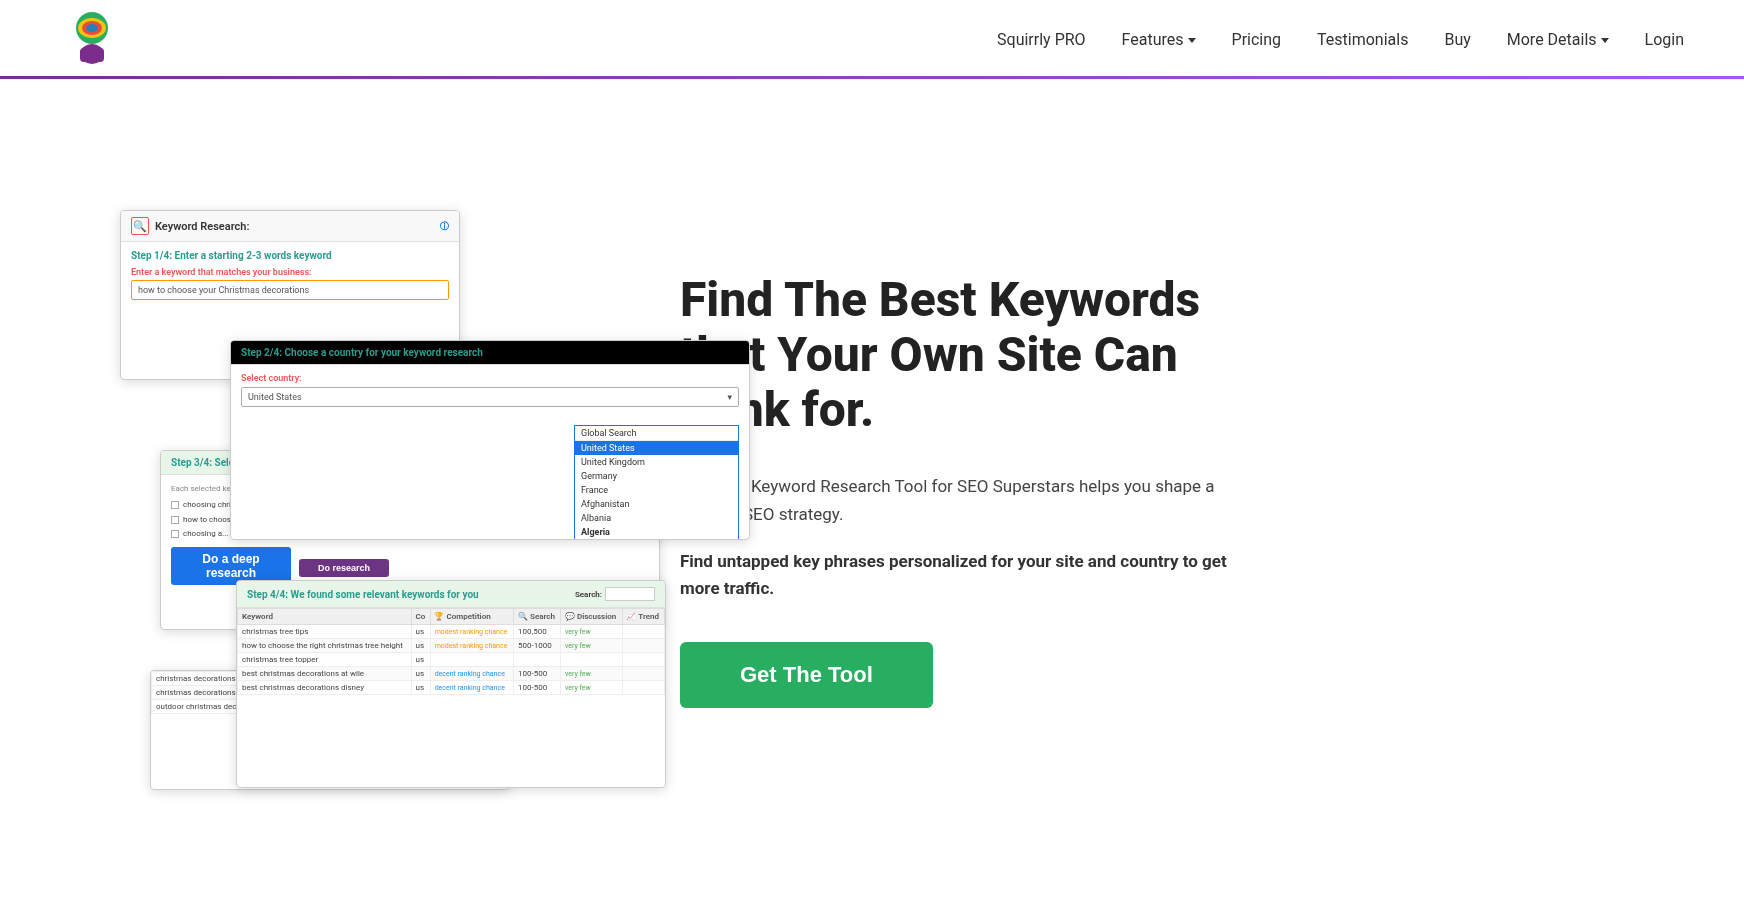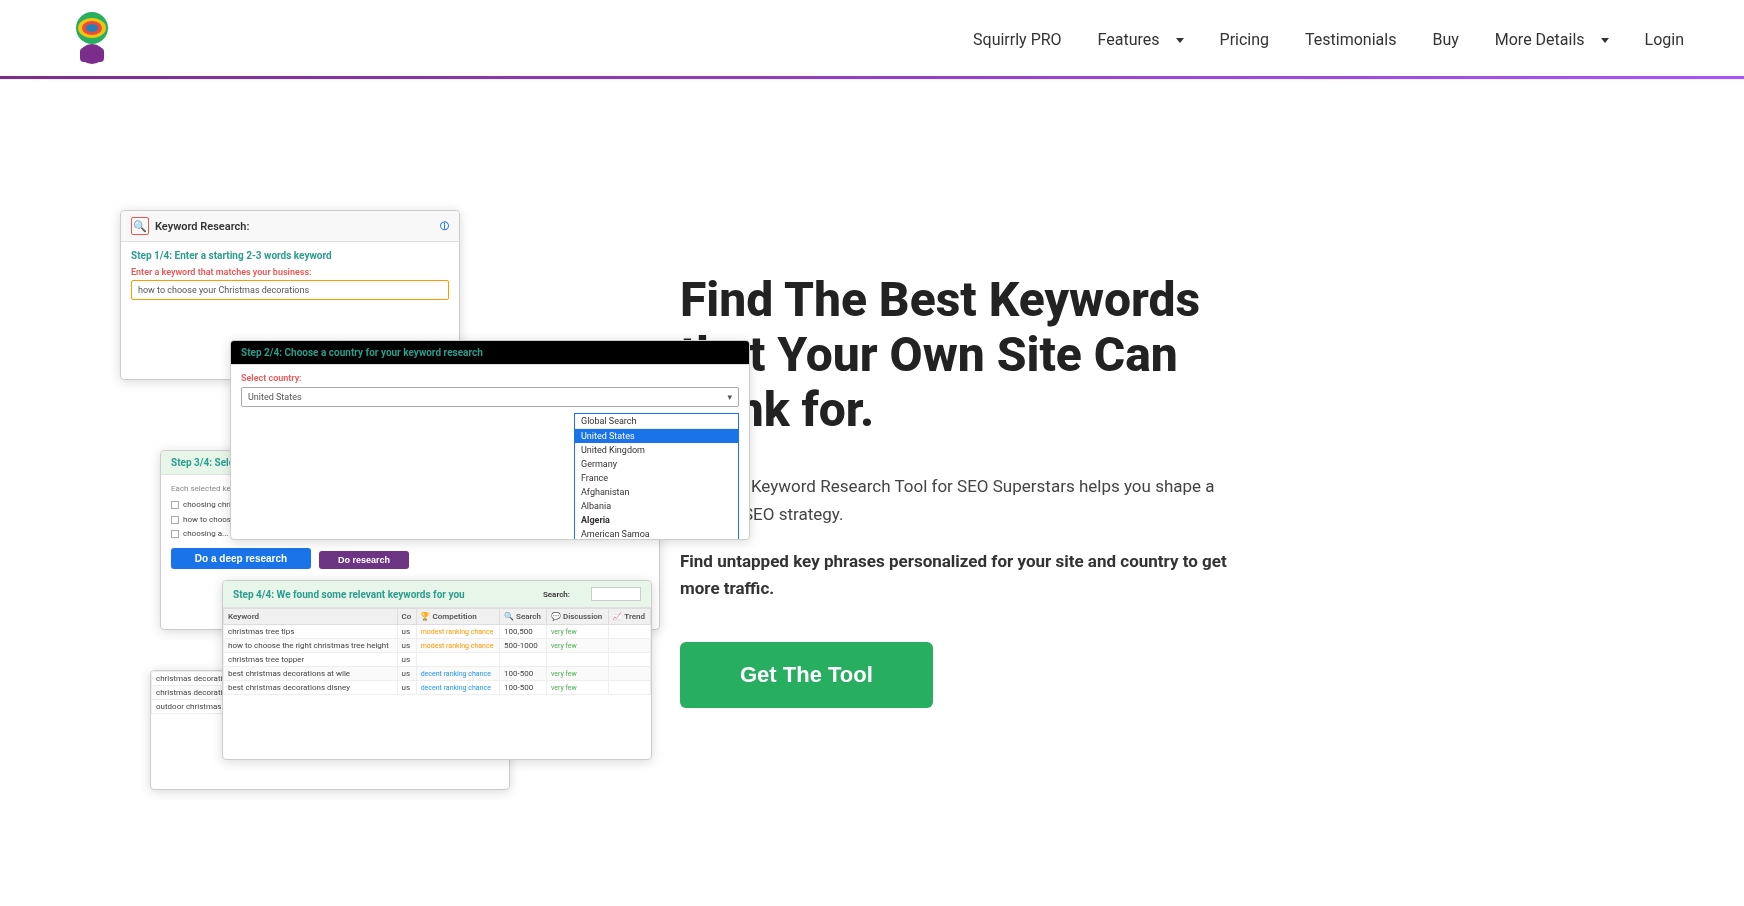--- a/index.html
+++ b/index.html
@@ -36,21 +36,21 @@
       position: absolute;
       bottom: 0;
       left: 0;
       right: 0;
       height: 3px;
       background: linear-gradient(to right, #7b2d8b, #a855f7);
     }
     .nav-dropdown {
       display: flex;
       align-items: center;
-      gap: 16px;
+      gap: 4px;
     }
     .chevron-down {
       display: inline-block;
       width: 0;
       height: 0;
       border-left: 4px solid transparent;
       border-right: 4px solid transparent;
       border-top: 5px solid #333;
       margin-top: 2px;
     }
@@ -100,23 +100,23 @@
     .frame-3 {
       top: 240px;
       left: 60px;
       width: 500px;
       height: 180px;
       z-index: 2;
     }
     
     .frame-4 {
       top: 370px;
-      left: 122px;
+      left: 136px;
       width: 430px;
-      height: 180px;
+      height: 208px;
       z-index: 4;
     }
     
     .frame-5 {
       top: 460px;
       left: 50px;
       width: 360px;
       height: 120px;
       z-index: 2;
     }
@@ -193,24 +193,24 @@
       white-space: nowrap;
     }
     .kw-table tr:nth-child(even) td { background: #fafafa; }
 
     .btn-deep-research {
       background: #1a73e8;
       color: #fff;
       border: none;
       border-radius: 3px;
       padding: 5px 10px;
-      font-size: 10px;
+      font-size: 12px;
       font-weight: 600;
       cursor: pointer;
-      width: 140px;
+      width: 120px;
       text-align: center;
     }
     .btn-do-research {
       background: #6c3483;
       color: #fff;
       border: none;
       border-radius: 3px;
       padding: 4px 10px;
       font-size: 9px;
       font-weight: 600;
@@ -332,21 +332,21 @@
       <div class="frame-header" style="background:#000000;">
         <span style="color:#2a9d8f;font-weight:700;font-size:10px;">Step 2/4: Choose a country for your keyword research</span>
       </div>
       <div class="frame-body" style="position:relative;">
         <div class="select-label">Select country:</div>
         <div class="select-mock">
           <span>United States</span>
           <span>▾</span>
         </div>
 
-        <div style="position:absolute;right:10px;top:48px;width:165px;border:1px solid #1a73e8;background:#fff;z-index:20;font-size:9px;">
+        <div style="position:absolute;right:10px;top:60px;width:165px;border:1px solid #1a73e8;background:#fff;z-index:20;font-size:9px;">
           <div style="padding:2px 6px;color:#333;border-bottom:1px solid #eee;">Global Search</div>
           <div style="padding:2px 6px;background:#1a73e8;color:#fff;">United States</div>
           <div style="padding:2px 6px;color:#333;">United Kingdom</div>
           <div style="padding:2px 6px;color:#333;">Germany</div>
           <div style="padding:2px 6px;color:#333;">France</div>
           <div style="padding:2px 6px;color:#333;">Afghanistan</div>
           <div style="padding:2px 6px;color:#333;">Albania</div>
           <div style="padding:2px 6px;color:#333;font-weight:bold;">Algeria</div>
           <div style="padding:2px 6px;color:#333;">American Samoa</div>
 
@@ -375,21 +375,21 @@
         <div style="margin-top:8px;display:flex;gap:8px;align-items:center;">
           <button class="btn-deep-research">Do a deep research</button>
           <button class="btn-do-research">Do research</button>
         </div>
       </div>
     </div>
 
     <div class="screenshot-frame frame-4">
       <div class="frame-header" style="background:#e8f5e9;justify-content:space-between;">
         <span style="color:#2a9d8f;font-weight:700;font-size:10px;">Step 4/4: We found some relevant keywords for you</span>
-        <div style="font-size:8px;display:flex;align-items:center;gap:21px;">
+        <div style="font-size:8px;display:flex;align-items:center;gap:3px;">
           <span>Search:</span>
           <input type="text" style="width: 50px; height: 14px; font-size: 8px; border: 1px solid rgb(204, 204, 204); padding: 1px 3px;">
         </div>
       </div>
       <div class="frame-body" style="padding:0;">
         <table class="kw-table">
           <thead>
             <tr>
               <th>Keyword</th>
               <th>Co</th>

